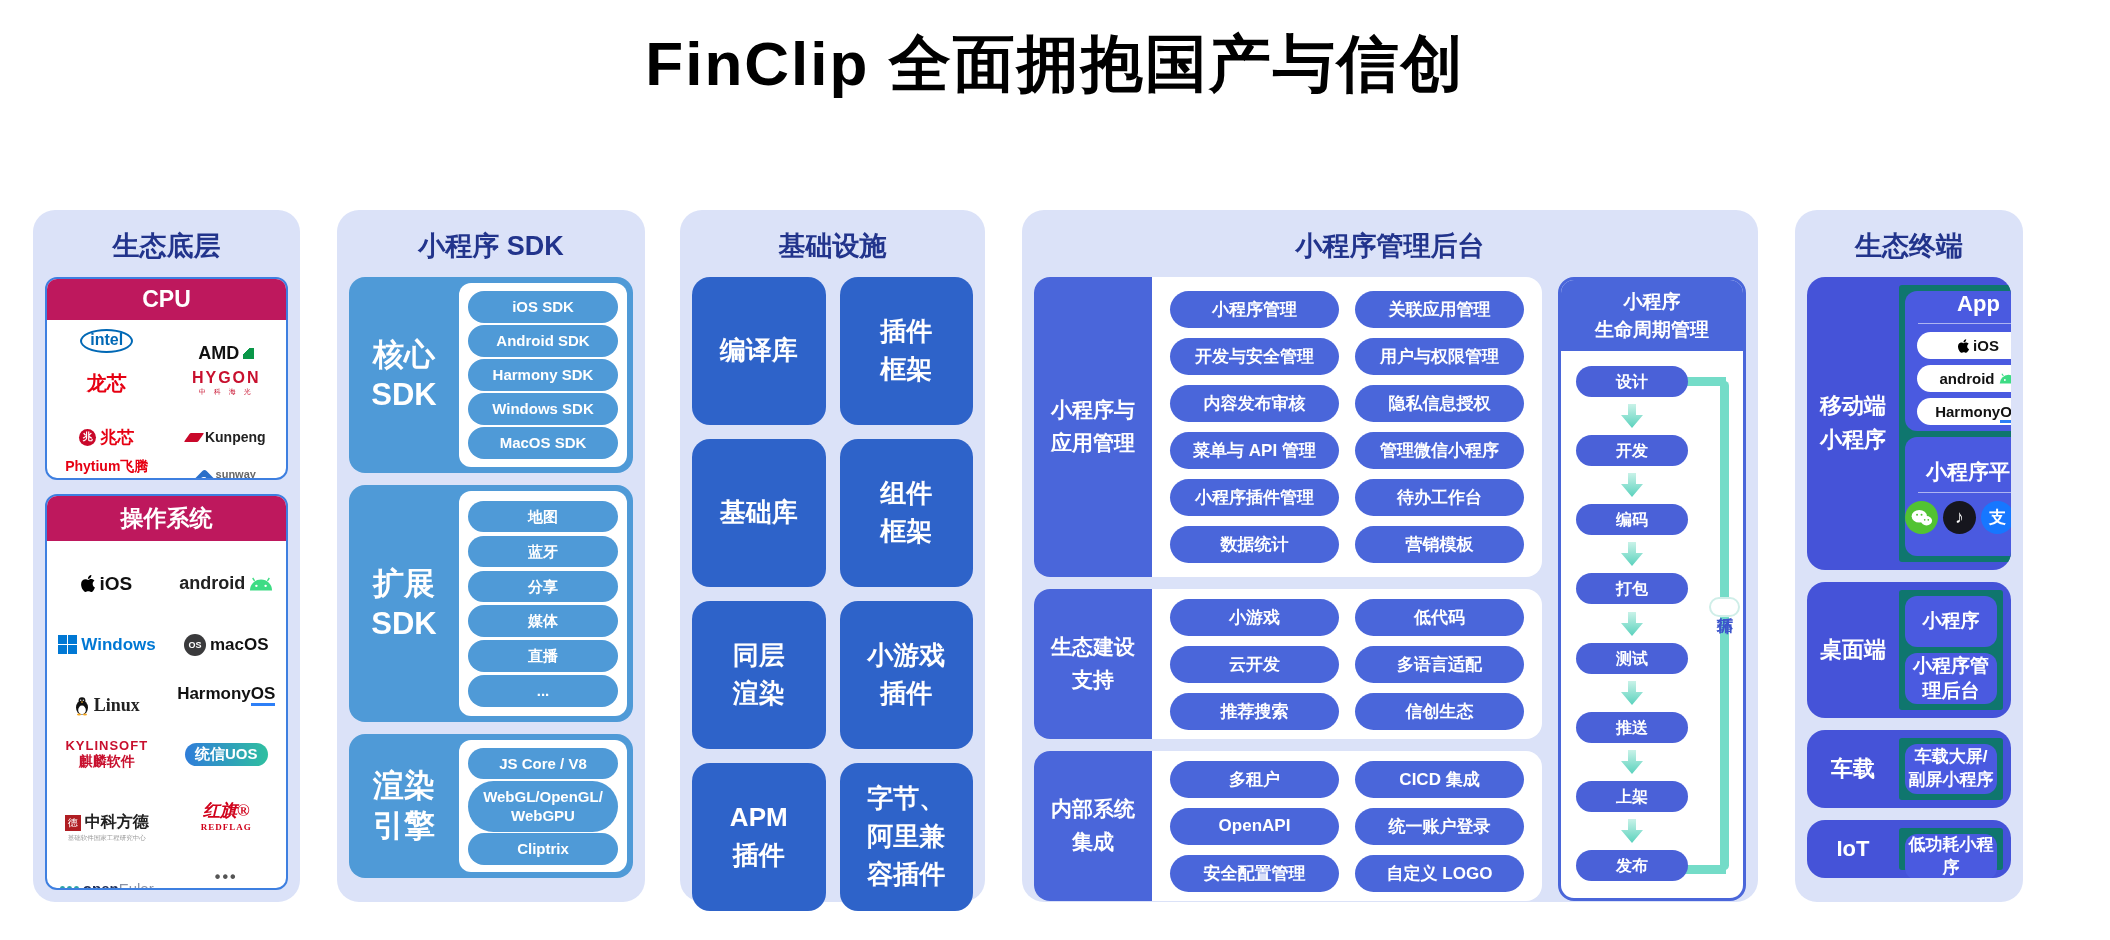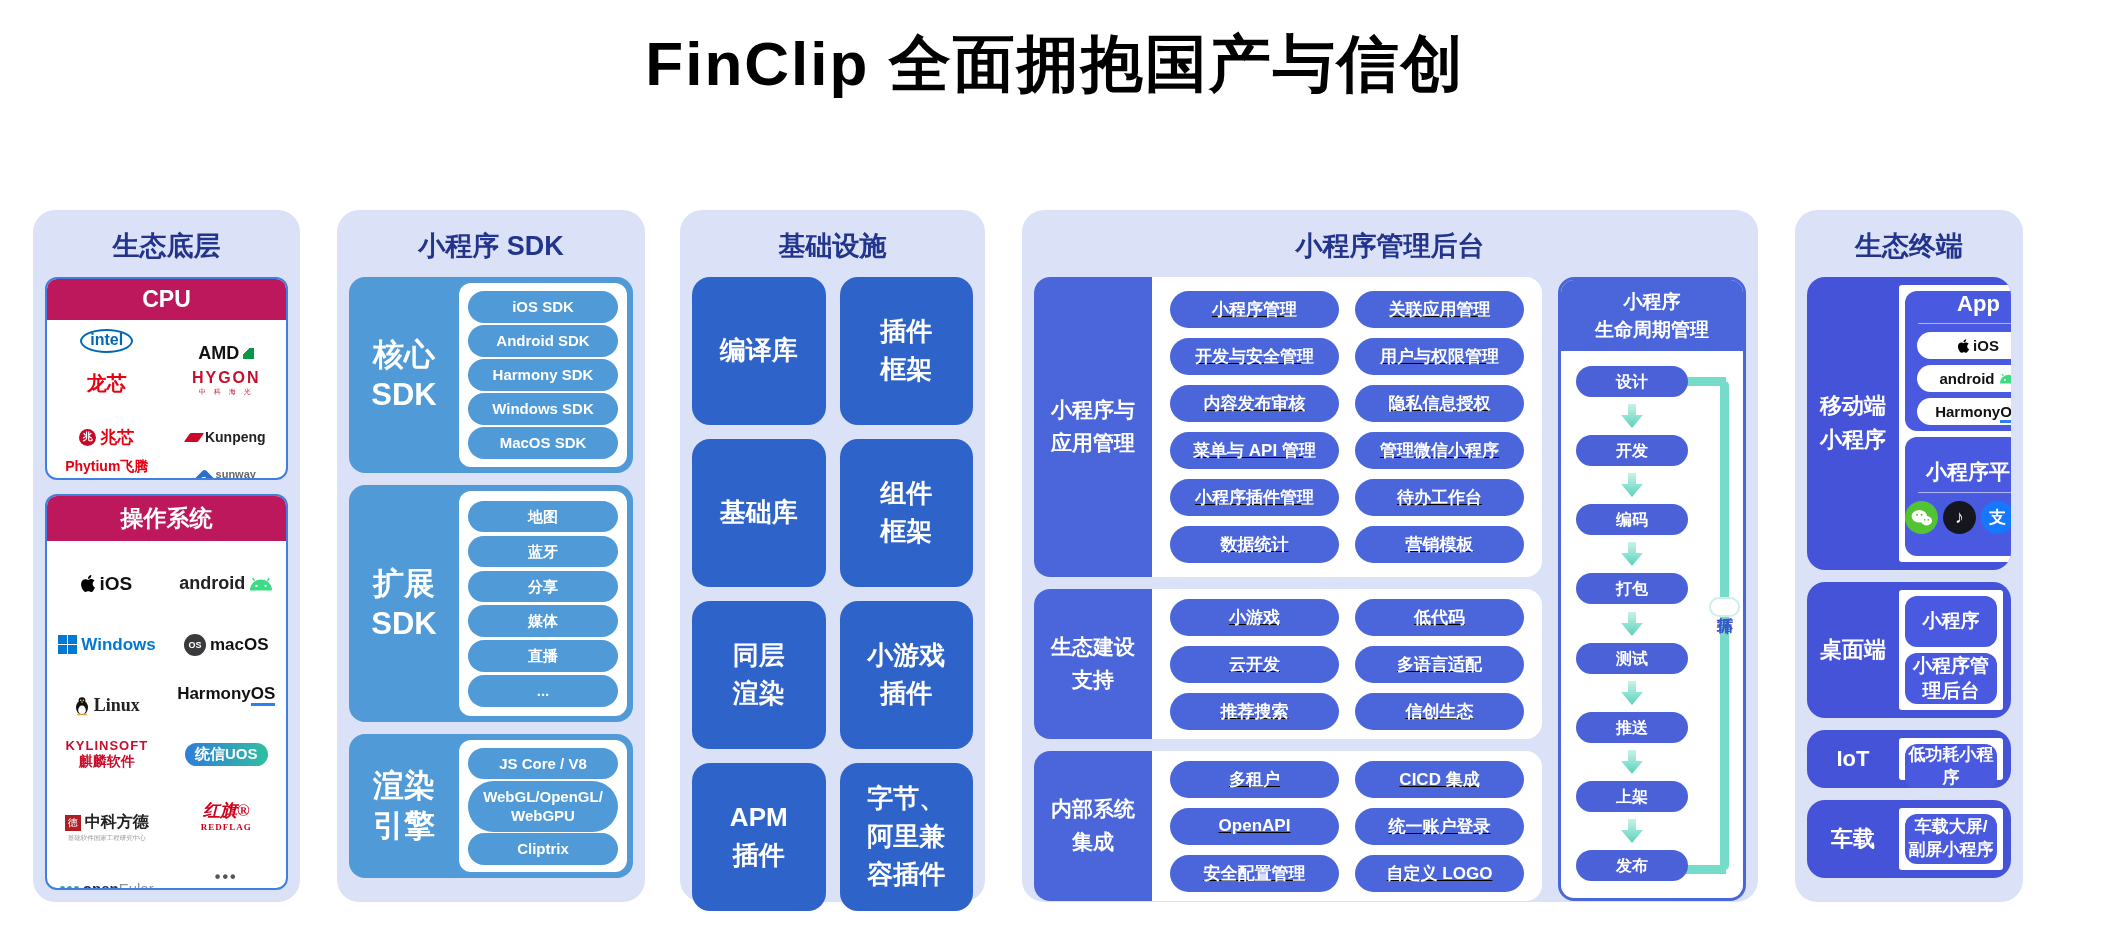--- a/index.html
+++ b/index.html
@@ -75,37 +75,37 @@
   .col-infra { width: 305px; margin-right: 37px; }
   .infra-grid { display: grid; grid-template-columns: 1fr 1fr; gap: 14px; }
   .tile { background: #2e63c9; border-radius: 18px; color: #fff; font-weight: 800; font-size: 26px; display: flex; align-items: center; justify-content: center; text-align: center; white-space: pre-line; line-height: 1.45; height: 148px; }
   
   .col-admin { width: 736px; margin-right: 37px; }
   .admin-body { display: flex; gap: 16px; flex: 1; }
   .admin-left { flex: 1; display: flex; flex-direction: column; gap: 12px; }
   .admin-card { background: #fff; border-radius: 16px; display: flex; overflow: hidden; }
   .ac-1 { height: 300px; } .ac-2, .ac-3 { height: 150px; }
   .admin-label { width: 118px; flex: none; background: #4a66da; color: #fff; font-weight: 800; font-size: 21px; display: flex; align-items: center; justify-content: center; text-align: center; white-space: pre-line; line-height: 1.55; }
-  .admin-pills { flex: 1; display: grid; grid-template-columns: 1fr 1fr; gap: 10px 16px; padding: 9px 18px; align-content: center; text-decoration: underline; }
+  .admin-pills { flex: 1; display: grid; grid-template-columns: 1fr 1fr; gap: 10px 16px; padding: 9px 18px; align-content: center; }
   .apill { background: #4a66da; color: #fff; border-radius: 999px; font-weight: 700; font-size: 17px; display: flex; align-items: center; justify-content: center; padding: 7px 4px; }
   .lifecycle { width: 188px; flex: none; background: #fff; border: 3px solid #4a66da; border-radius: 16px; display: flex; flex-direction: column; overflow: hidden; }
   .lc-head { background: #4a66da; color: #fff; font-weight: 800; font-size: 19px; text-align: center; padding: 8px 2px; line-height: 1.45; white-space: pre-line; }
   .lc-body { position: relative; flex: 1; display: flex; flex-direction: column; justify-content: space-between; padding: 15px 44px 17px 15px; }
   .lc-step { background: #4a61d8; color: #fff; border-radius: 999px; font-weight: 700; font-size: 16px; text-align: center; padding: 6px 0; width: 112px; height: 31px; z-index: 1; }
   .lc-arr { width: 112px; display: flex; justify-content: center; }
   .loop-v { position: absolute; top: 30px; bottom: 28px; right: 14px; width: 9px; background: #74dcc8; border-radius: 5px; }
   .loop-top { position: absolute; top: 26px; height: 9px; left: 116px; right: 17px; background: #74dcc8; }
   .loop-top::before { content: ""; position: absolute; left: -14px; top: -7px; border: 11px solid transparent; border-right: 15px solid #74dcc8; border-left: none; }
   .loop-bottom { position: absolute; bottom: 24px; height: 9px; left: 120px; right: 17px; background: #74dcc8; }
   .loop-label { position: absolute; right: 3px; top: 45%; background: #fff; border: 2px solid #cfeee8; border-radius: 10px; color: #3d55cc; font-weight: 800; font-size: 16px; padding: 5px 3px; writing-mode: vertical-rl; text-orientation: upright; letter-spacing: 3px; z-index: 2; }
   
   .col-term { width: 228px; }
   .term-card { background: #4553d8; border-radius: 18px; display: flex; overflow: hidden; margin-bottom: 12px; }
   .term-label { width: 92px; flex: none; color: #fff; font-weight: 800; font-size: 22px; display: flex; align-items: center; justify-content: center; text-align: center; white-space: pre-line; line-height: 1.55; }
-  .term-wrap { flex: 1; background: #ffffff; border-radius: 3px; margin: 8px 8px 8px 0; padding: 6px; display: flex; flex-direction: column; gap: 6px; }
+  .term-wrap { flex: 1; background: #0f766e; border-radius: 3px; margin: 8px 8px 8px 0; padding: 6px; display: flex; flex-direction: column; gap: 6px; }
   .subpanel { background: #4a5ae0; border-radius: 12px; color: #fff; flex: 1; display: flex; flex-direction: column; align-items: center; justify-content: center; }
   .sp-title { font-weight: 800; font-size: 22px; }
   .sp-hr { width: 82%; border-top: 1px solid rgba(255,255,255,.55); margin: 6px 0 8px; }
   .wpill { background: #fff; border-radius: 999px; width: 124px; height: 27px; display: flex; align-items: center; justify-content: center; gap: 4px; color: #111; font-weight: 700; font-size: 15px; margin-bottom: 6px; }
   .icon-row { display: flex; gap: 5px; align-items: center; }
   .picon { width: 33px; height: 33px; border-radius: 50%; display: flex; align-items: center; justify-content: center; font-weight: 800; }
   .pi-wechat { background: #52c332; }
   .pi-douyin { background: #16161e; color: #fff; font-size: 18px; }
   .pi-alipay { background: #1677ff; color: #fff; font-size: 17px; }
   .pi-more { background: #fff; color: #4a5ae0; font-size: 13px; letter-spacing: 1px; }
@@ -481,28 +481,28 @@
         </div>
       </div>
     </div>
     <div class="term-card tc-desktop">
       <div class="term-label">桌面端</div>
       <div class="term-wrap">
         <div class="tpill">小程序</div>
         <div class="tpill">小程序管理后台</div>
       </div>
     </div>
-    <div class="term-card tc-iot">
-      <div class="term-label">IoT</div>
-      <div class="term-wrap">
-        <div class="tpill" style="font-size:17px">低功耗小程序</div>
-      </div>
-    </div>
     <div class="term-card tc-car">
       <div class="term-label">车载</div>
       <div class="term-wrap">
         <div class="tpill">车载大屏/
 副屏小程序</div>
       </div>
     </div>
+    <div class="term-card tc-iot">
+      <div class="term-label">IoT</div>
+      <div class="term-wrap">
+        <div class="tpill" style="font-size:17px">低功耗小程序</div>
+      </div>
+    </div>
   </div>
 
 </div>
 
 </body></html>

